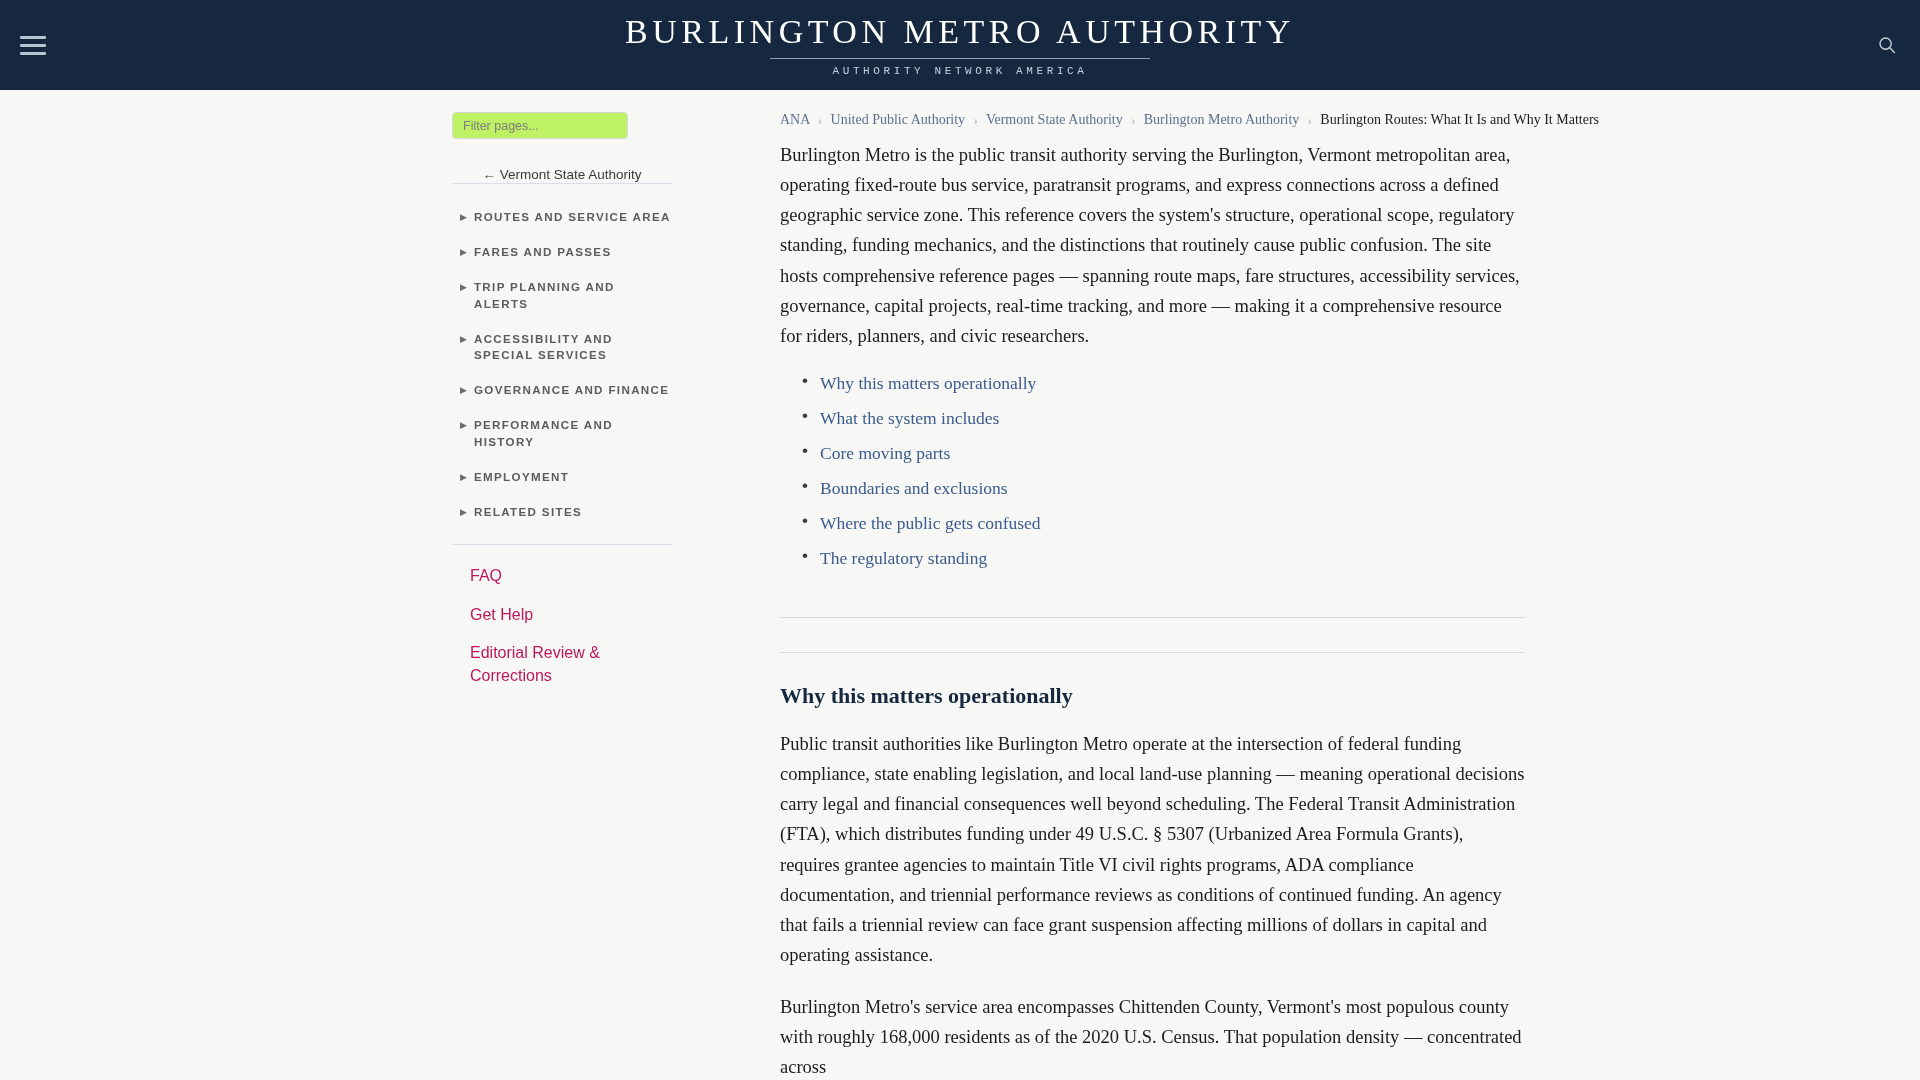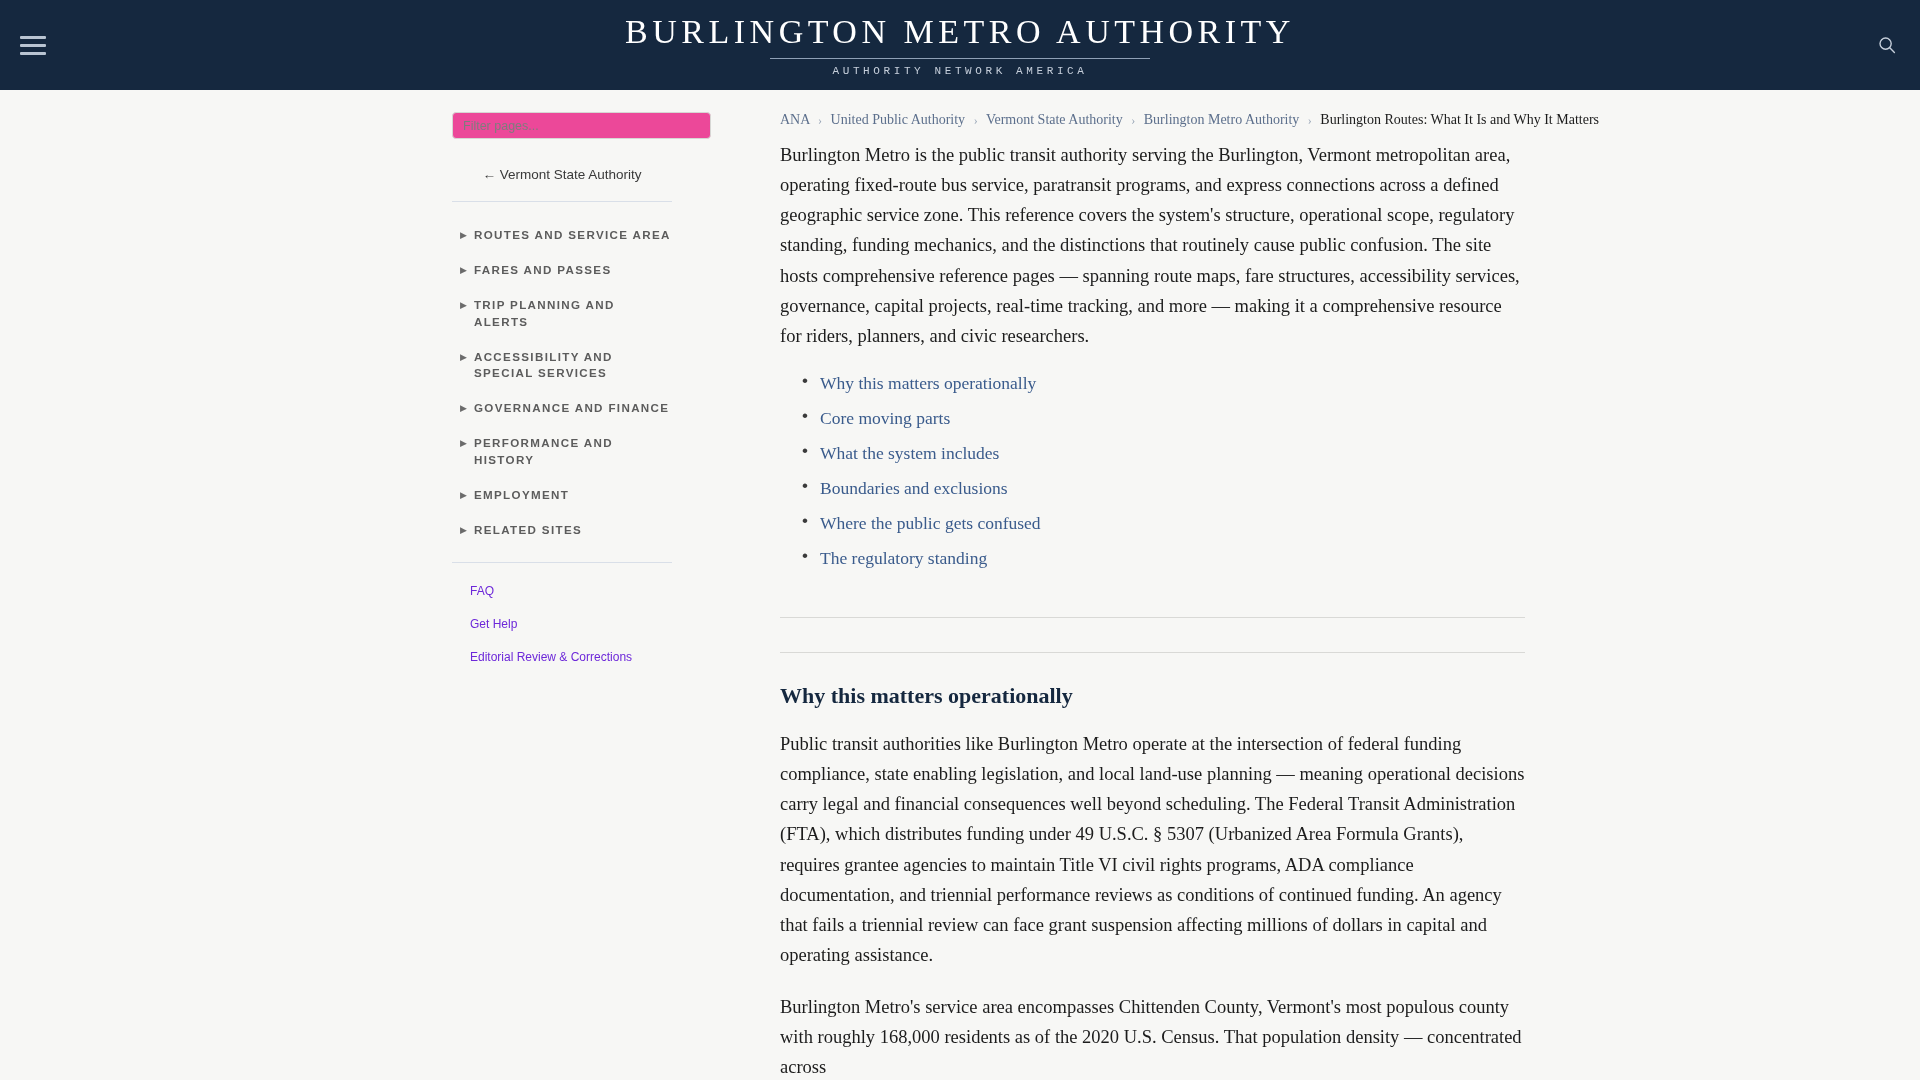--- a/index.html
+++ b/index.html
@@ -92,36 +92,35 @@
   }
 
   
   .sidebar {
     width: 220px;
     margin-left: 452px;
     flex: 0 0 220px;
   }
 
   .filter-input {
-    width: 259px;
+    width: 176px;
     height: 27px;
     border: 1px solid #d7d7d4;
     border-radius: 4px;
-    background: #ec4899;
+    background: #bef264;
     padding: 12px 10px;
     font-family: "Liberation Sans", sans-serif;
     font-size: 12.5px;
     color: #333;
     outline: none;
   }
   .filter-input::placeholder { color: #7d7d7d; }
 
   .back-link-row {
     margin-top: 26px;
-    padding-bottom: 18px;
     border-bottom: 1px solid #d9dfe8;
     text-align: center;
   }
   .back-link {
     font-family: "Liberation Sans", sans-serif;
     font-size: 13.5px;
     color: #3a3a3a;
     text-decoration: none;
     cursor: pointer;
   }
@@ -154,22 +153,22 @@
   .nav-divider {
     height: 1px;
     background: #d9dfe8;
     margin: 14px 0 0 0;
   }
 
   .util-links { padding-top: 12px; }
   .util-link {
     display: block;
     font-family: "Liberation Sans", sans-serif;
-    font-size: 12px;
-    color: #6d28d9;
+    font-size: 16px;
+    color: #be185d;
     text-decoration: none;
     padding: 8px 0 8px 18px;
     line-height: 1.42;
     cursor: pointer;
   }
 
   
   .main {
     width: 745px;
     margin-left: 108px;
@@ -345,22 +344,22 @@
       <span class="sep">›</span>
       <a>Burlington Metro Authority</a>
       <span class="sep">›</span>
       <span class="current">Burlington Routes: What It Is and Why It Matters</span>
     </div>
 
     <p class="body-p">Burlington Metro is the public transit authority serving the Burlington, Vermont metropolitan area, operating fixed-route bus service, paratransit programs, and express connections across a defined geographic service zone. This reference covers the system's structure, operational scope, regulatory standing, funding mechanics, and the distinctions that routinely cause public confusion. The site hosts comprehensive reference pages — spanning route maps, fare structures, accessibility services, governance, capital projects, real-time tracking, and more — making it a comprehensive resource for riders, planners, and civic researchers.</p>
 
     <ul class="toc">
       <li><a>Why this matters operationally</a></li>
+      <li><a>What the system includes</a></li>
       <li><a>Core moving parts</a></li>
-      <li><a>What the system includes</a></li>
       <li><a>Boundaries and exclusions</a></li>
       <li><a>Where the public gets confused</a></li>
       <li><a>The regulatory standing</a></li>
     </ul>
 
     <div class="rule-gap"></div>
     <hr class="sep-rule">
     <div class="rule-gap"></div>
     <hr class="sep-rule">
 

